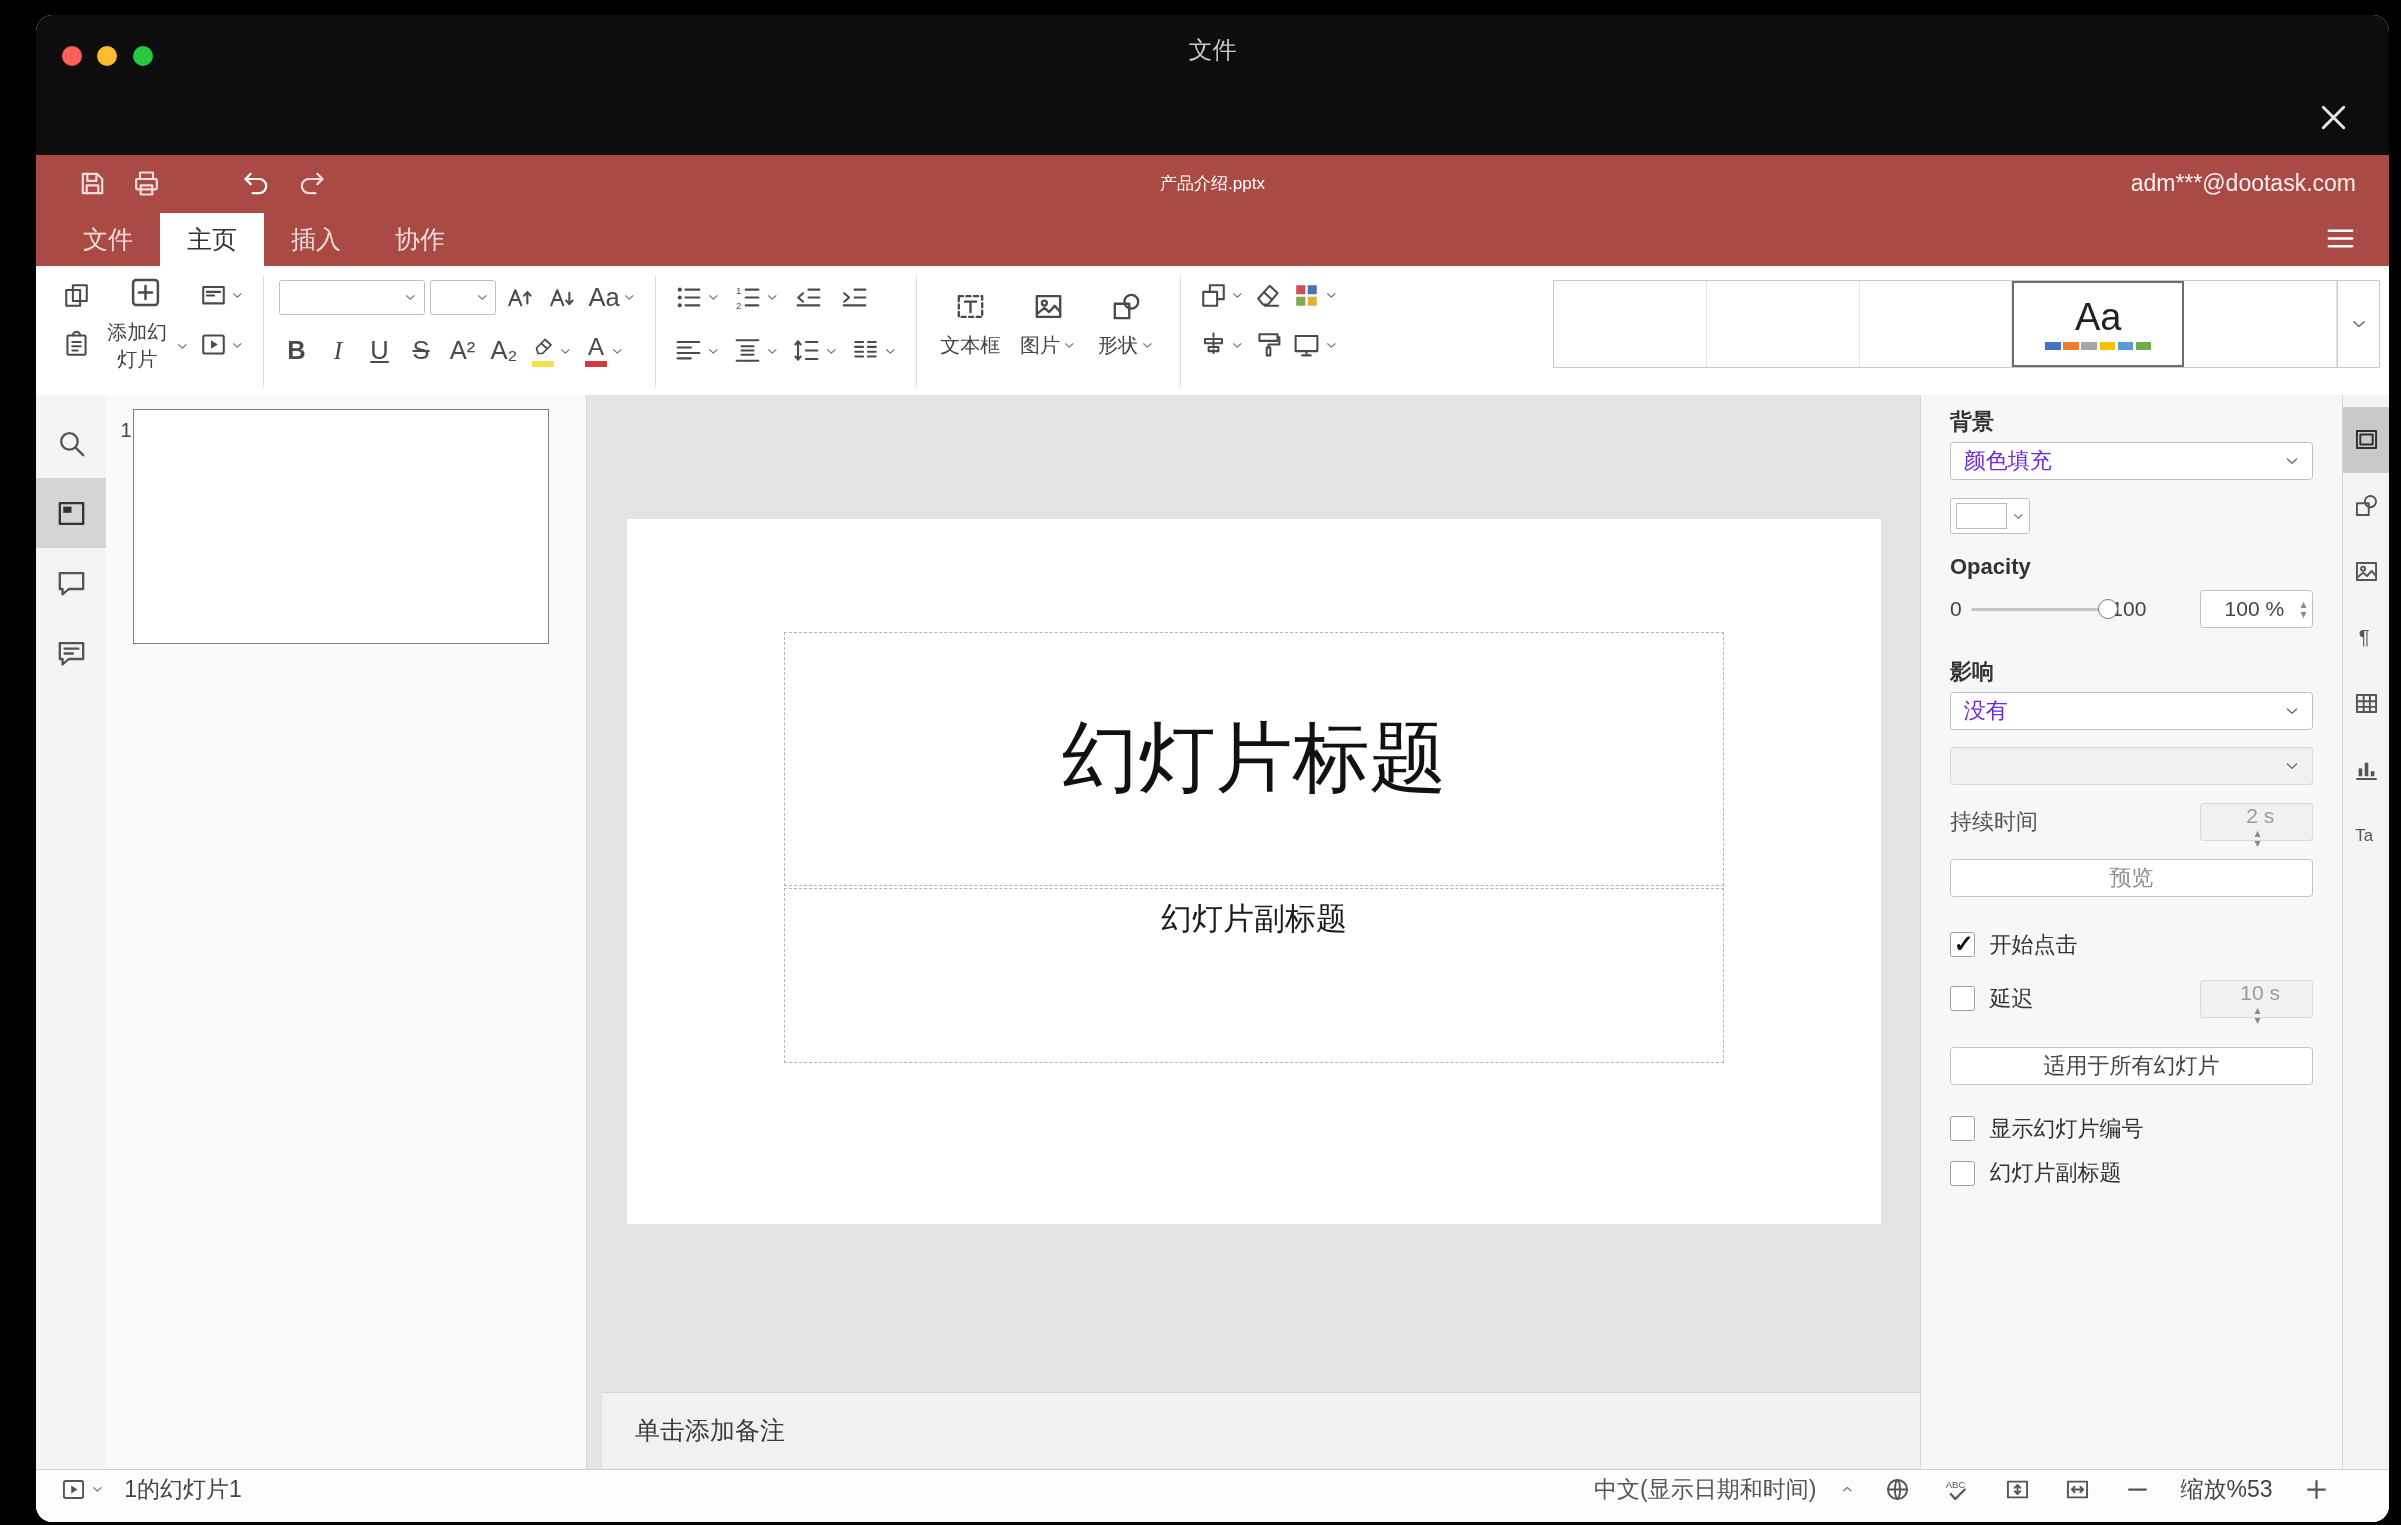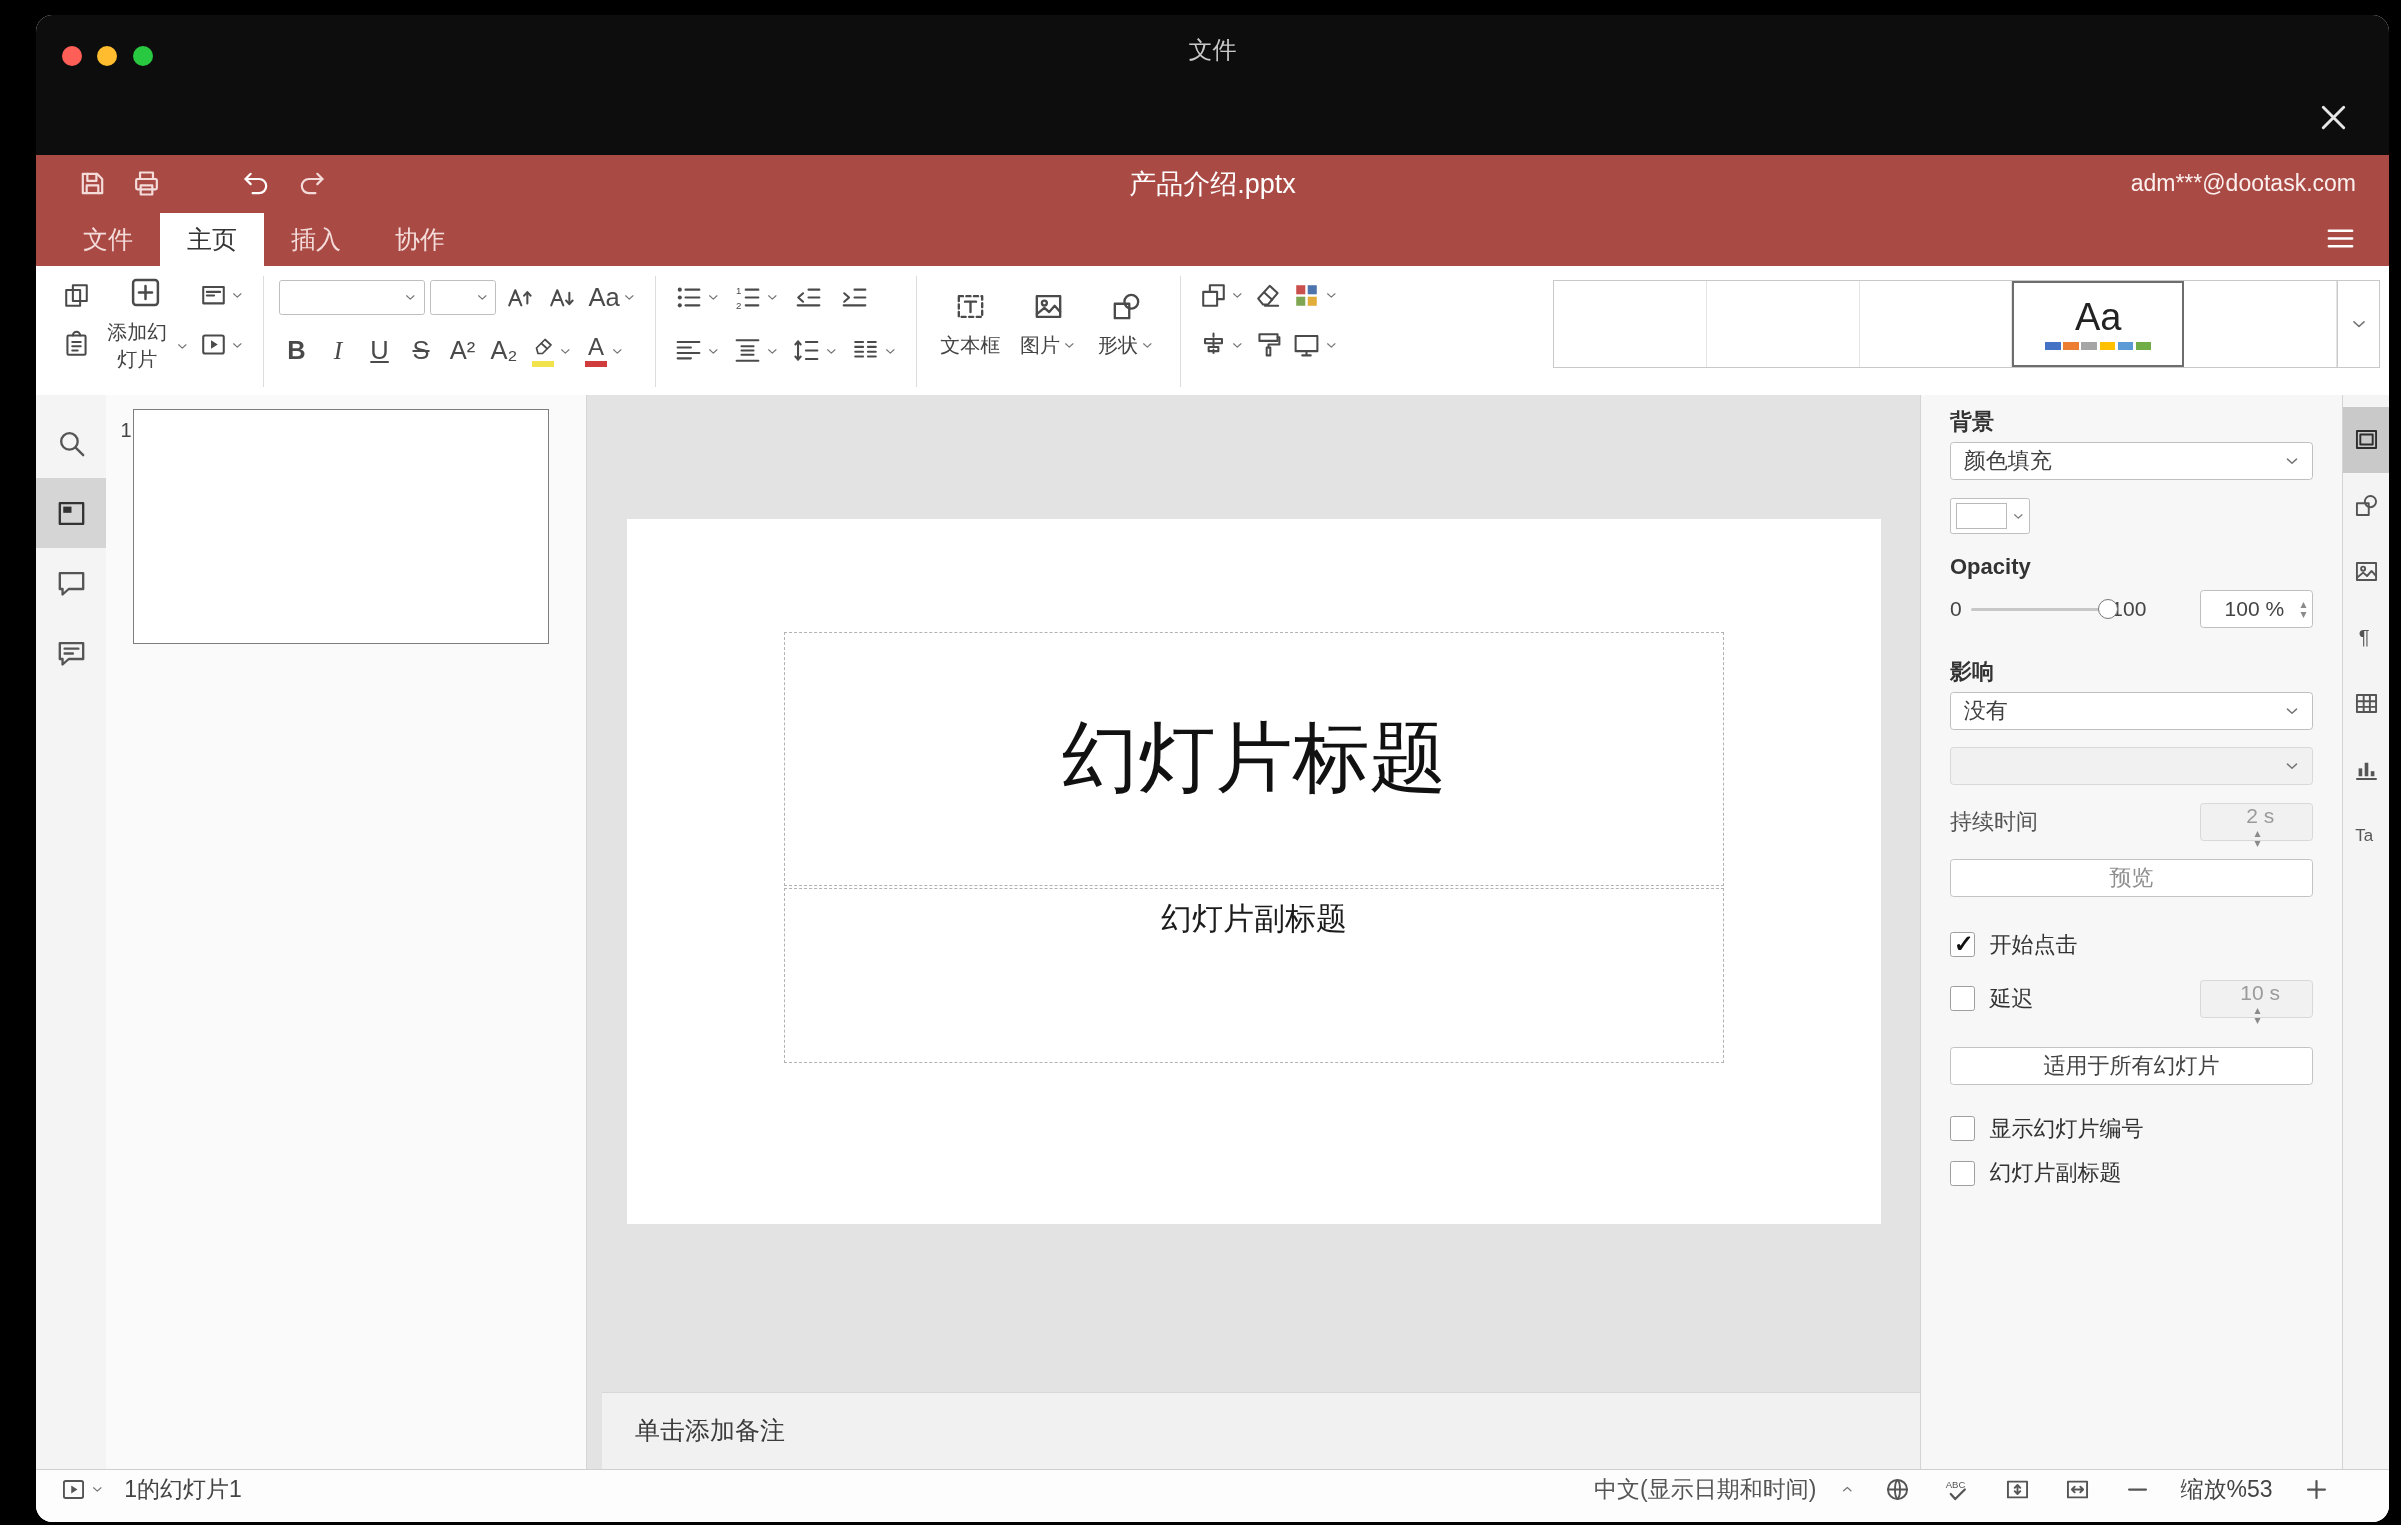--- a/index.html
+++ b/index.html
@@ -24,21 +24,21 @@
   .close-btn .ic { width:35px; height:35px; }
 
   
   .redhead { position:absolute; top:140px; left:0; right:0; height:111px; background:var(--accent,#aa4a44); }
   .redrow1 { height:58px; position:relative; display:flex; align-items:center; color:#f6e5e4; }
   .hicons { display:flex; align-items:center; gap:12.8px; padding-left:35px; position:relative; z-index:2; }
   .hicon { width:42px; height:42px; display:flex; align-items:center; justify-content:center; color:#f3dcda; }
   .hicon .ic { width:31px; height:31px; }
   .hicon.bright { color:#ffffff; }
   .hspacer { width:42px; }
-  .doc-title { position:absolute; left:0; right:0; text-align:center; font-size:27px; color:#ffffff; }
+  .doc-title { position:absolute; left:0; right:0; text-align:center; font-size:17px; color:#ffffff; }
   .account { position:absolute; right:33px; font-size:23px; color:#fbf0ef; z-index:2; }
   .tabsrow { height:53px; display:flex; align-items:stretch; padding-left:20px; position:relative; }
   .tab { padding:0 27px; display:flex; align-items:center; font-size:25px; color:#f3dcda; }
   .tab.active { background:#ffffff; color:#333; }
   .burger { position:absolute; right:29px; top:8.2px; width:40px; height:36px; color:#fff; display:flex; align-items:center; justify-content:center; }
   .burger .ic { width:31px; height:31px; }
 
   
   .toolbar { position:absolute; top:251px; left:0; right:0; height:130px; background:#fff; border-bottom:0.9px solid #c9c9c9; display:flex; align-items:flex-start; padding:9px 9px 0 20px; }
   .tgroup { display:flex; flex-direction:column; gap:7.3px; }
@@ -90,21 +90,21 @@
   .slidearea { flex:1; background:#e3e3e3; position:relative; }
   .slide { position:absolute; left:40px; top:124px; width:1254px; height:705px; background:#fff; }
   .ph { position:absolute; border:1.8px dashed #b3b3b3; }
   .title-ph { left:157px; top:113px; width:940px; height:254px; display:flex; align-items:center; justify-content:center; font-size:77px; color:#111; }
   .sub-ph { left:157px; top:369px; width:940px; height:175px; display:flex; justify-content:center; align-items:flex-start; padding-top:9px; font-size:31px; color:#1c1c1c; }
   .notes { position:absolute; left:15px; right:0; bottom:0; height:77px; background:#f1f1f1; border-top:1.8px solid #d8d8d8; display:flex; align-items:center; padding-left:33px; font-size:25px; color:#3c3c3c; }
 
   
   .rightpanel { width:422px; background:#f7f7f7; border-left:0.9px solid #d4d4d4; padding:14.6px 29px 0; display:flex; flex-direction:column; }
   .plabel { font-size:22px; font-weight:bold; color:#333; line-height:25.5px; }
-  .pselect { height:38px; border:0.9px solid #bfbfbf; border-radius:3.6px; background:#fff; display:flex; align-items:center; justify-content:space-between; padding:0 11px 0 12.8px; font-size:22px; color:#404040; margin-top:7.3px; }
+  .pselect { height:38px; border:0.9px solid #bfbfbf; border-radius:3.6px; background:#fff; display:flex; align-items:center; justify-content:space-between; padding:0 11px 0 12.8px; font-size:22px; color:#6d28d9; margin-top:7.3px; }
   .pselect .chev { width:18px; height:18px; }
   .pselect.dis { background:#f1f1f1; border-color:#d8d8d8; color:#9b9b9b; }
   .swatch { width:80px; height:36px; border:0.9px solid #bfbfbf; border-radius:2.7px; background:#fff; display:flex; align-items:center; margin-top:18px; padding-right:3.6px; }
   .swatch .well { flex:1; height:25.5px; margin:0 3.6px 0 4.6px; border:0.9px solid #b9b9b9; background:#fff; }
   .oprow { display:flex; align-items:center; margin-top:11px; font-size:21px; color:#444; }
   .track { width:137px; height:3.6px; background:#c7c7c7; border-radius:1.8px; position:relative; margin:0 3.6px 0 9px; }
   .knob { position:absolute; right:-10px; top:-9px; width:20px; height:20px; border:1.8px solid #777; border-radius:50%; background:#fff; }
   .spin { width:113px; height:38px; border:0.9px solid #bfbfbf; border-radius:3.6px; background:#fff; display:flex; align-items:center; padding-left:7.3px; font-size:21px; color:#444; }
   .spin .val { flex:1; text-align:center; }
   .spin.dis { background:#f1f1f1; border-color:#d8d8d8; color:#9b9b9b;flex-direction:column; }

